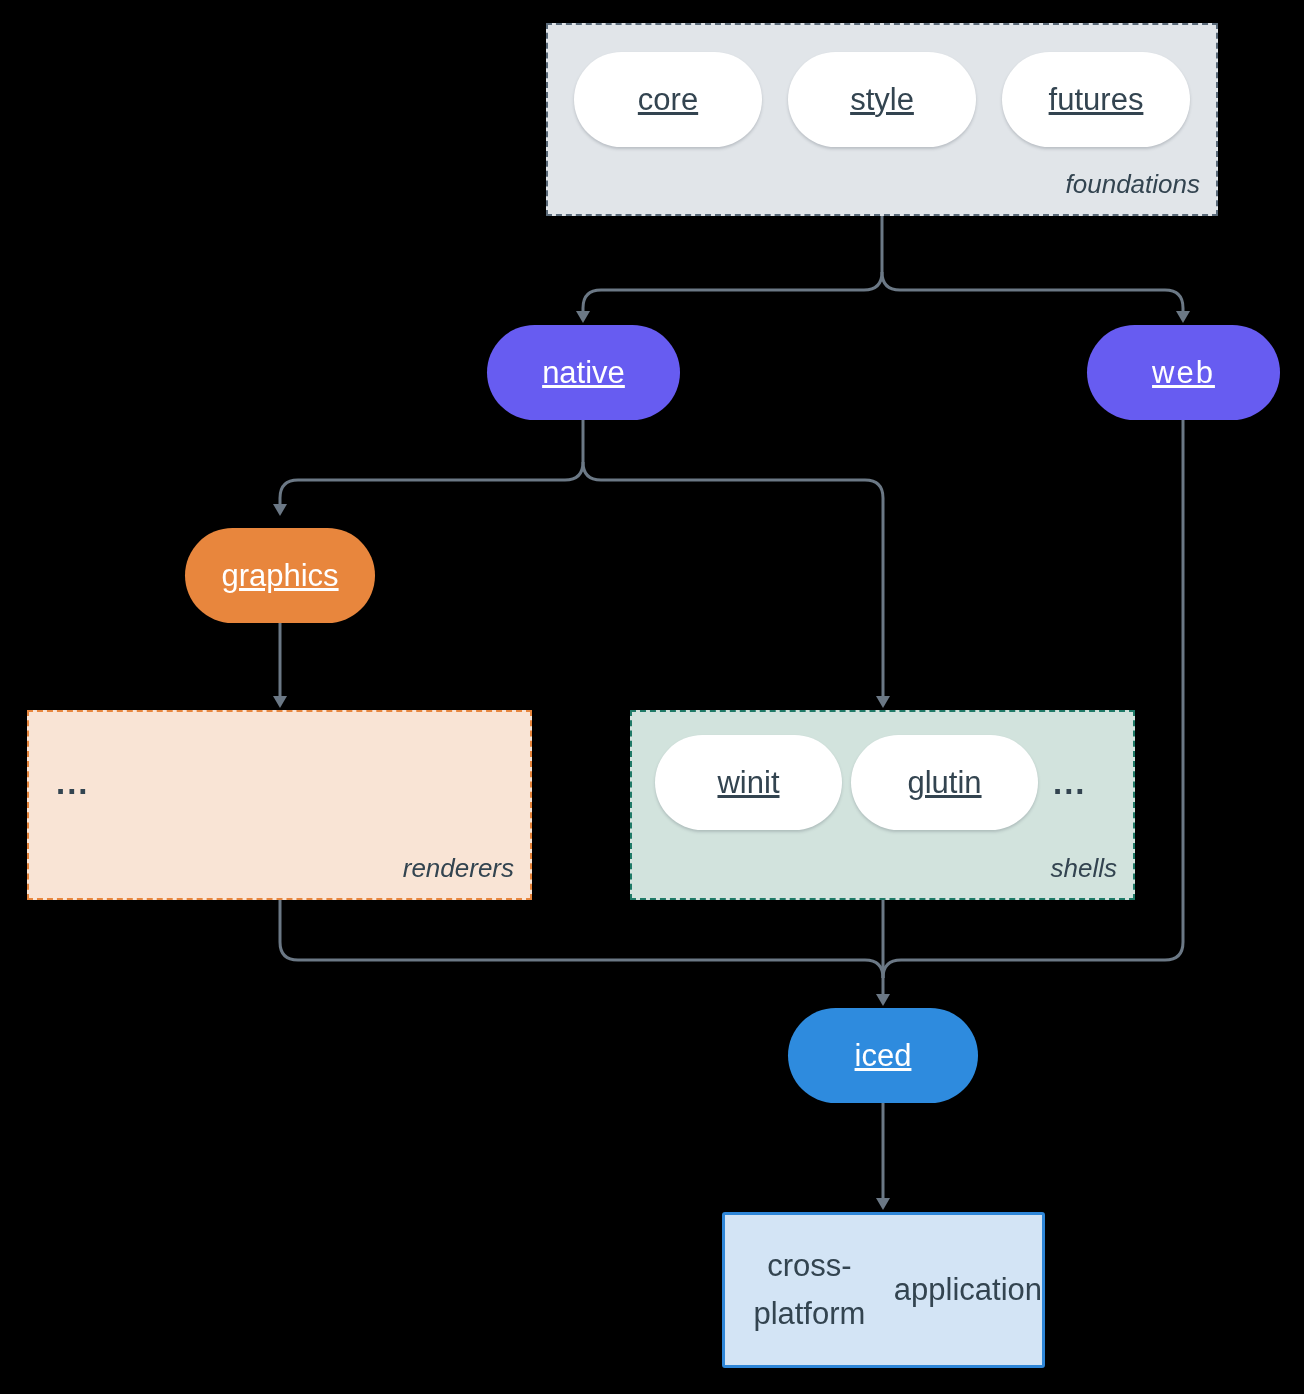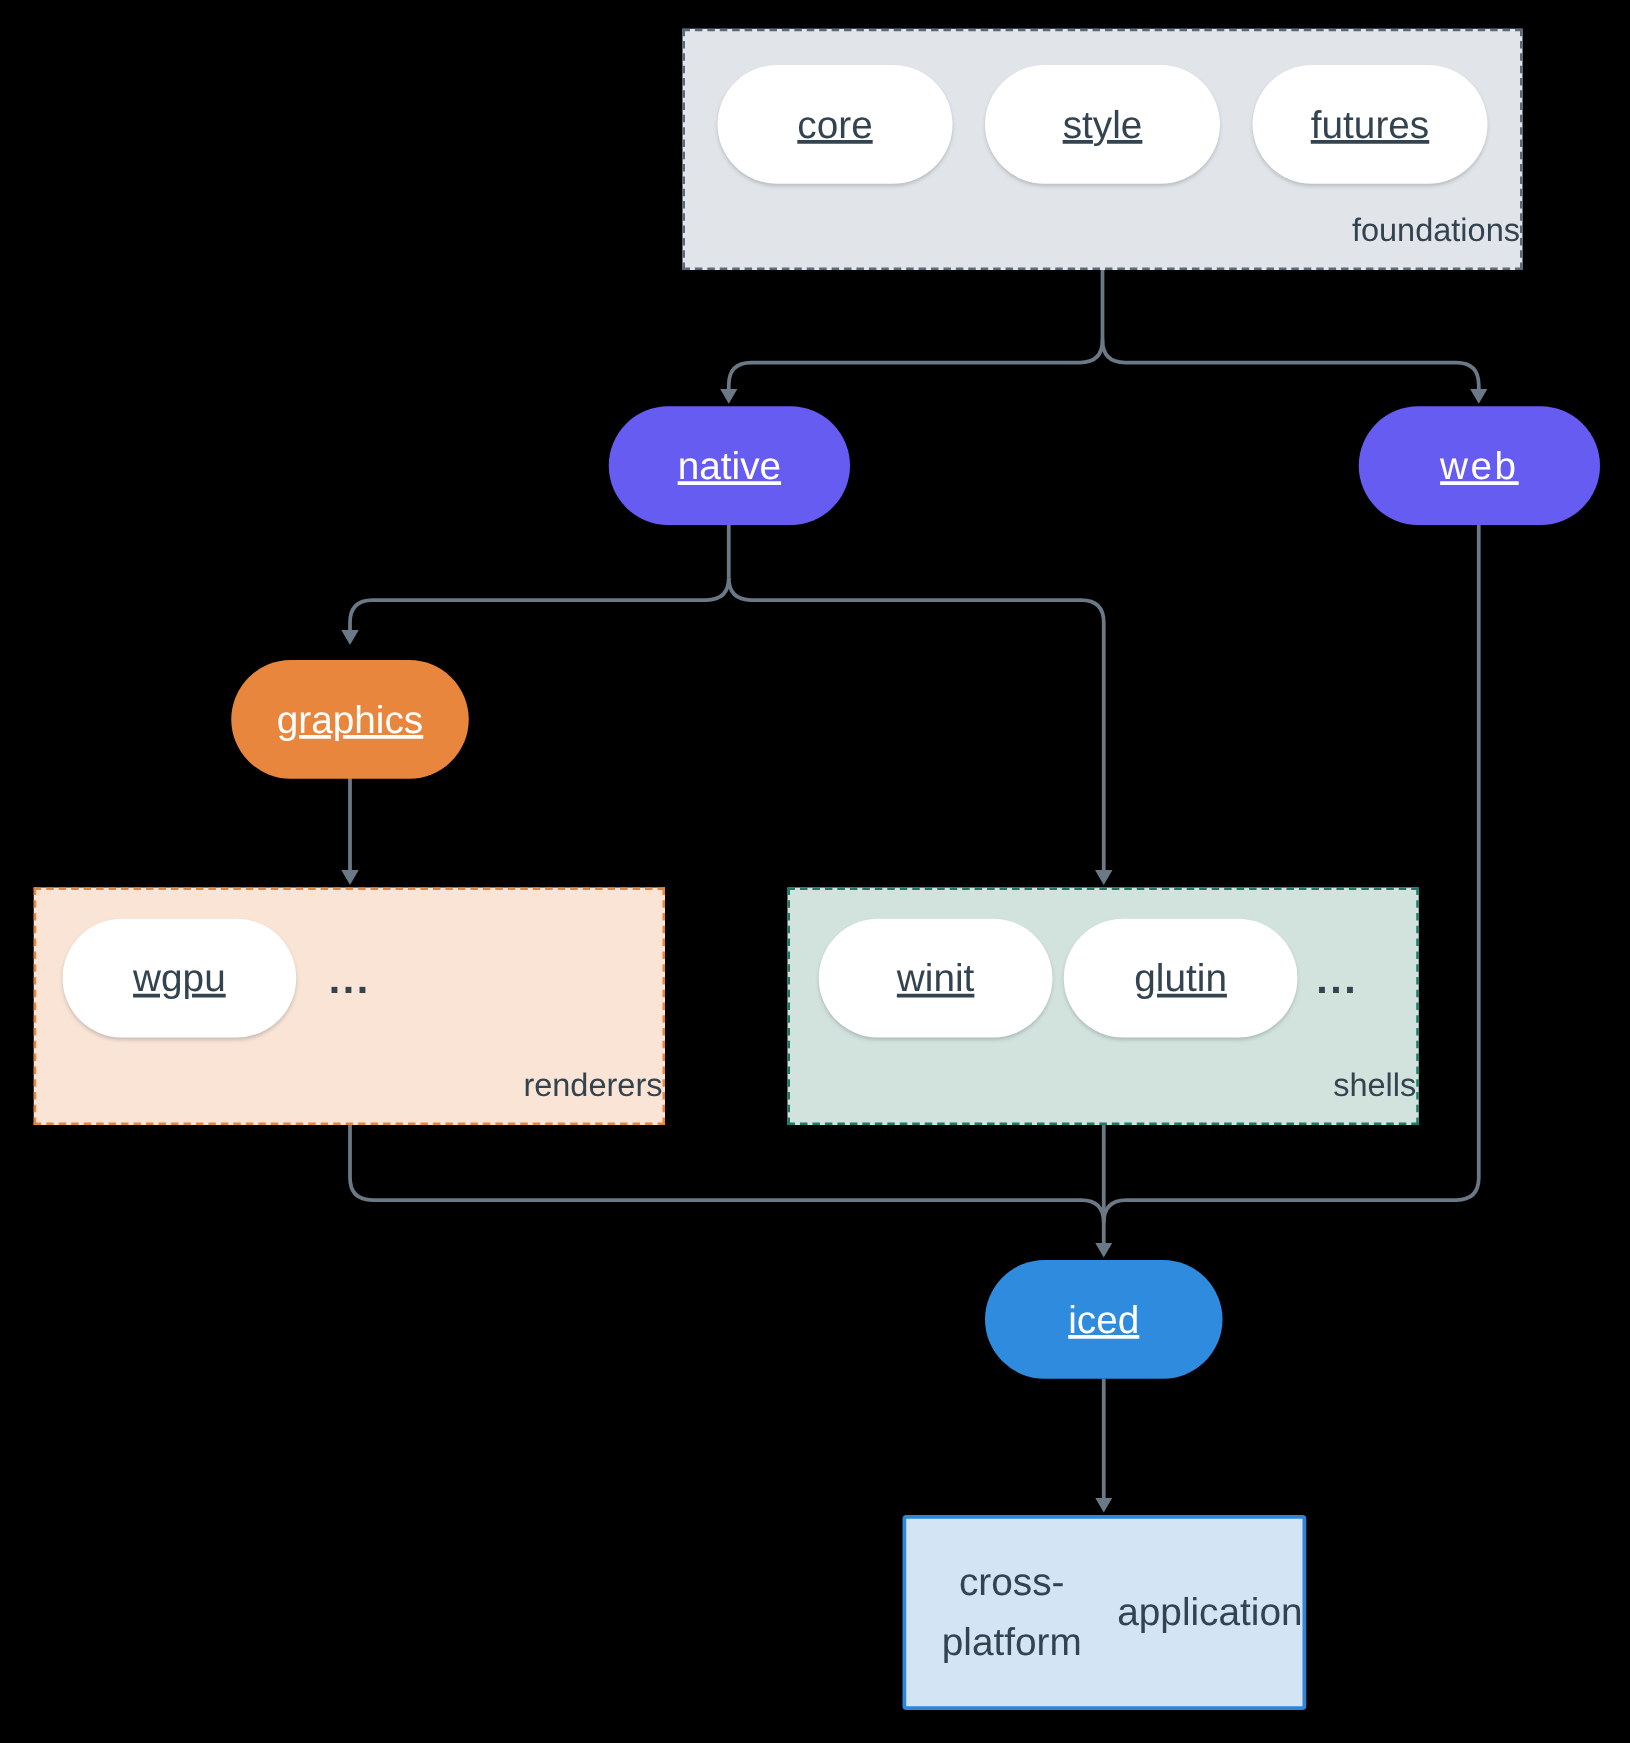--- a/index.html
+++ b/index.html
@@ -50,22 +50,22 @@
   .node-web      { left: 1087px; top: 325px;  width: 193px; letter-spacing: 2px; }
   .node-graphics { left: 185px;  top: 528px;  width: 190px; }
   .node-iced     { left: 788px;  top: 1008px; width: 190px; }
 
   .ellipsis {
     height: 95px; display: flex; align-items: center;
     font-size: 33px; font-weight: 700; letter-spacing: 2px;
     color: var(--text-dark); margin-left: 6px;
   }
   .group-label {
-    position: absolute; right: 0; bottom: 14px;
-    font-size: 26px; color: var(--text-dark);
+    position: absolute; right: 16px; bottom: 14px;
+    font-size: 26px; color: var(--text-dark); font-style: italic;
   }
 
   .app-box {
     position: absolute; left: 722px; top: 1212px; width: 323px; height: 156px;
     background: var(--app-bg); border: 3px solid var(--app-border); border-radius: 3px;
     box-sizing: border-box; z-index: 2;
     display: flex; flex-direction: row; align-items: center; justify-content: center;
     font-size: 31px; line-height: 48px; color: var(--text-dark); text-align: center;
   }
 </style>
@@ -101,21 +101,20 @@
     </div>
     <div class="group-label">foundations</div>
   </div>
 
   <div class="pill purple node node-web">web</div>
   <div class="pill purple node node-native">native</div>
   <div class="pill orange node node-graphics">graphics</div>
 
   <div class="group renderers">
     <div class="pill-row">
-      <div class="pill white">wgpu</div>
       <div class="ellipsis">...</div>
     </div>
     <div class="group-label">renderers</div>
   </div>
 
   <div class="group shells">
     <div class="pill-row">
       <div class="pill white">winit</div>
       <div class="pill white">glutin</div>
       <div class="ellipsis">...</div>

